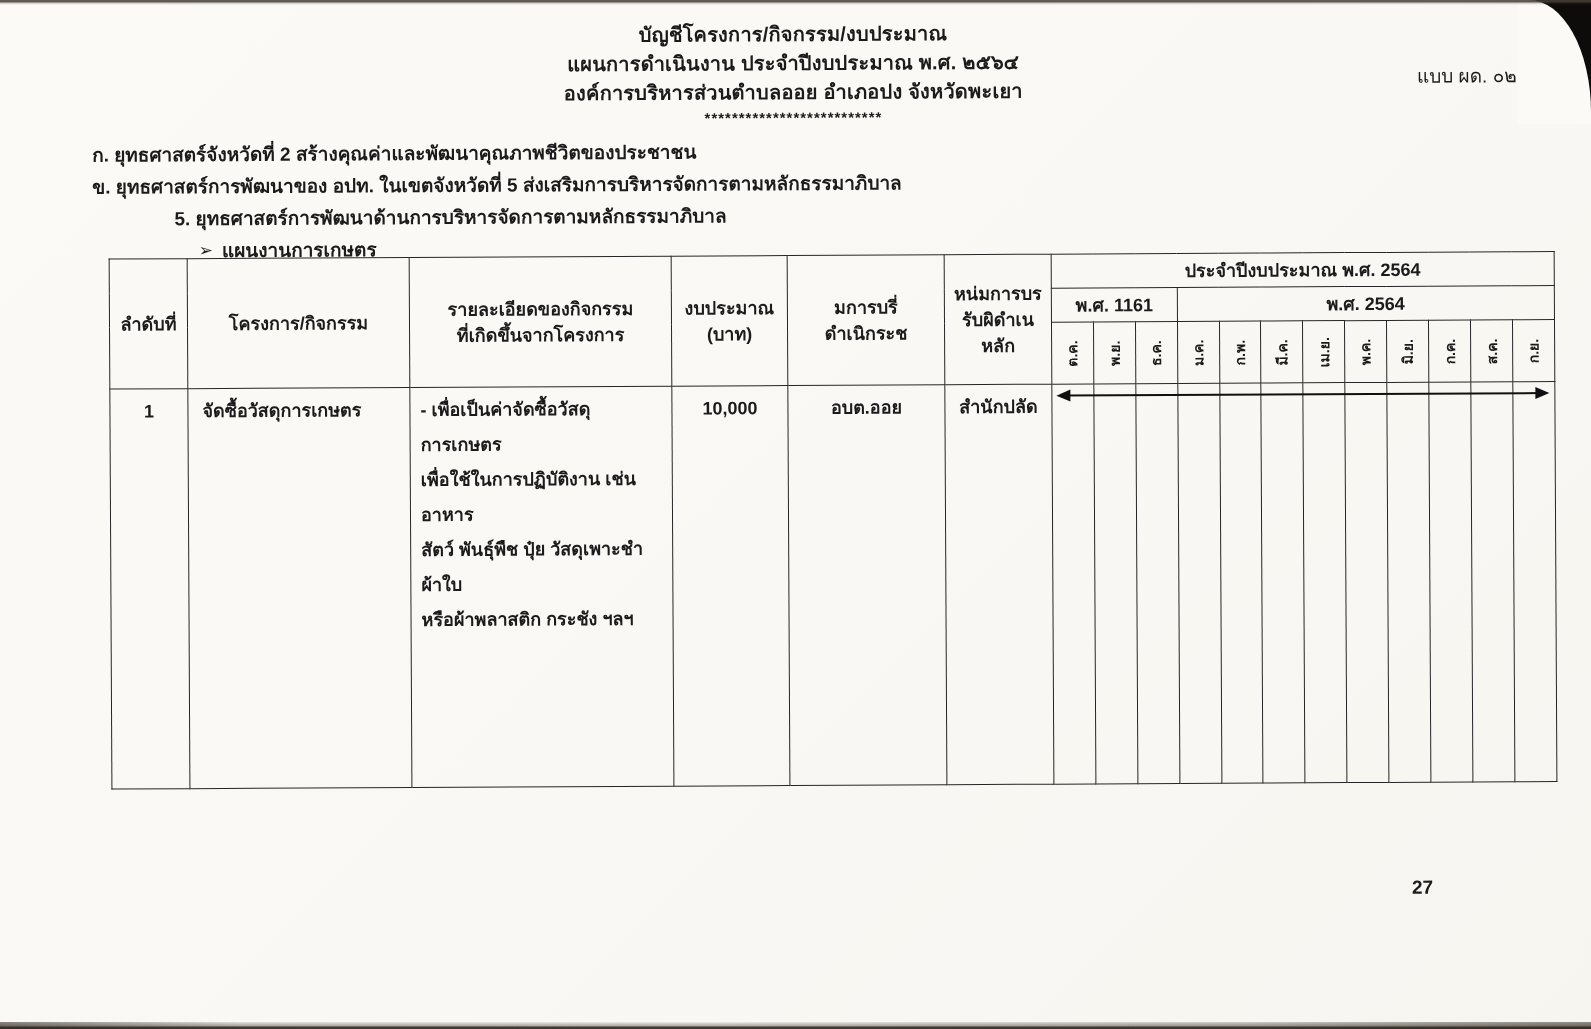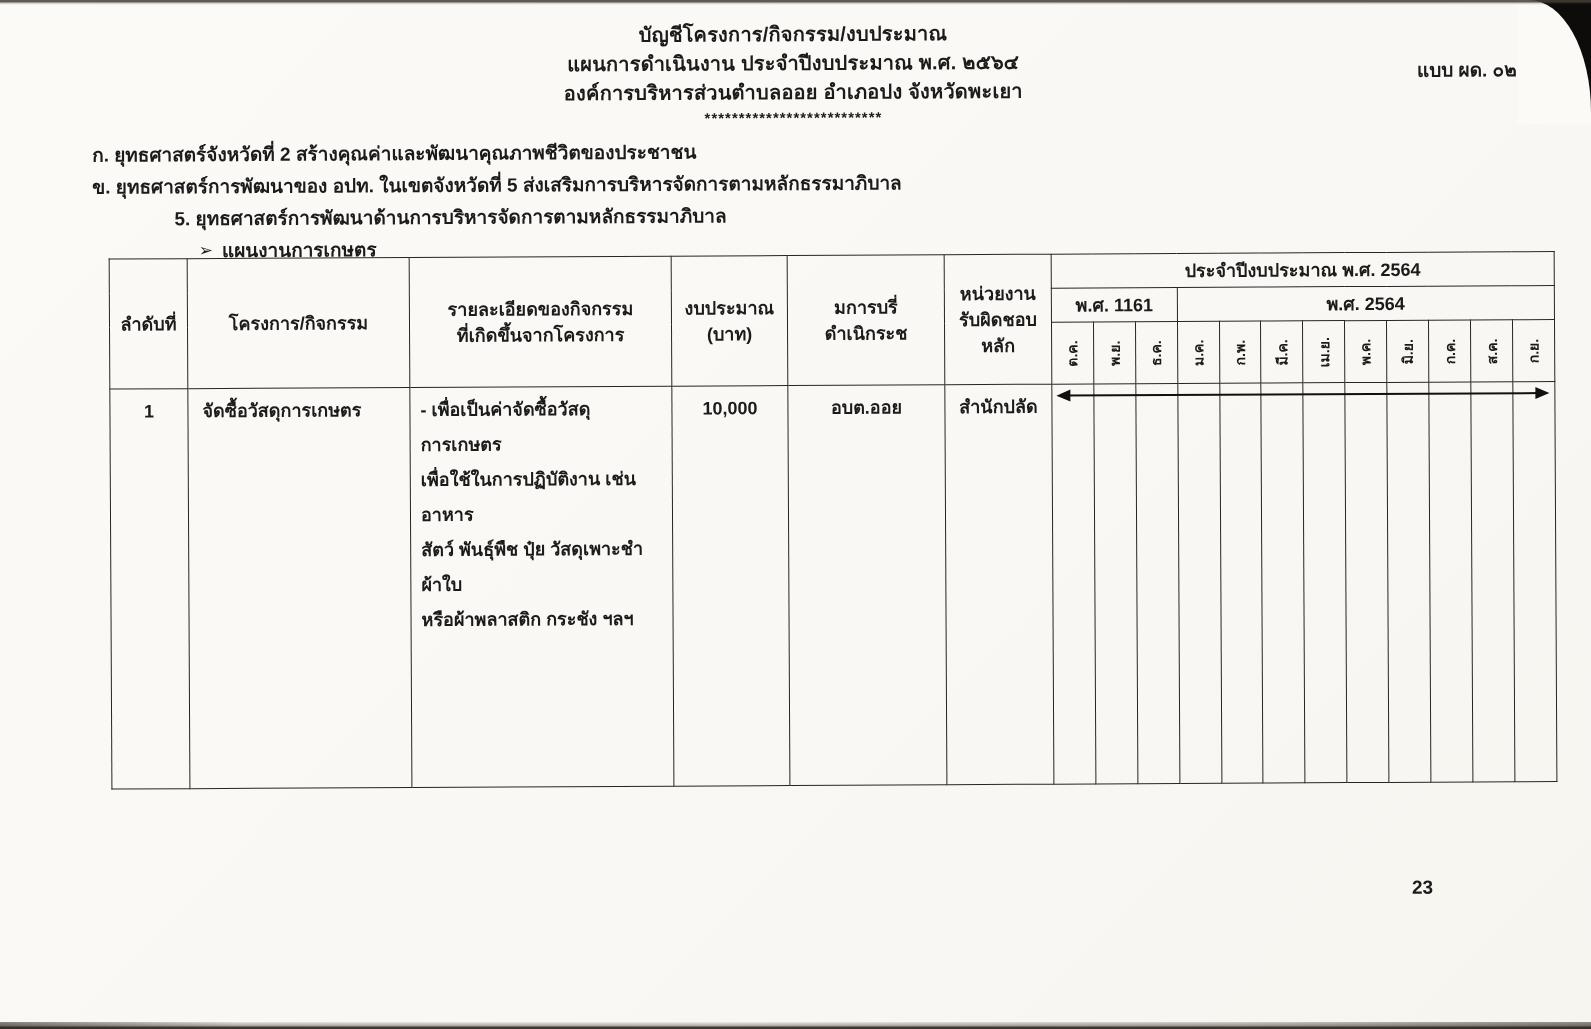--- a/index.html
+++ b/index.html
@@ -34,21 +34,21 @@
     position:absolute; bottom:0; left:0; width:100%; height:7px; z-index:5;
     background:
       linear-gradient(to top, rgba(45,38,31,0.9) 0 2px, rgba(45,38,31,0.35) 3px, rgba(45,38,31,0) 100%),
       linear-gradient(to right, rgba(45,38,31,0.55), rgba(45,38,31,0.1) 15%, rgba(45,38,31,0.05) 45%, rgba(45,38,31,0.2) 78%, rgba(45,38,31,0.5) 100%);
   }
 
   
   .doc-header { position:absolute; top:20px; left:0; width:100%; text-align:center; font-weight:bold; }
   .doc-header .line { font-size:20px; line-height:29px; letter-spacing:0.2px; }
   .doc-header .stars { font-size:15px; line-height:18px; letter-spacing:1px; margin-top:2px; }
-  .form-code { position:absolute; top:58px; right:72px; font-size:19px; font-weight:bold; }
+  .form-code { position:absolute; top:64px; right:72px; font-size:19px; font-weight:normal; }
 
   
   .strategies { position:absolute; top:136px; left:94px; font-size:19px; font-weight:bold; }
   .strategies .s-line { line-height:32px; }
   .strategies .indent-1 { padding-left:82px; }
   .strategies .indent-2 { padding-left:106px; }
   .plan-arrow { font-size:17px; margin-right:9px; position:relative; top:-1px; }
 
   
   .table-wrap { position:absolute; top:255px; left:110px; width:1447px; }
@@ -139,22 +139,22 @@
           </td>
           <td rowspan="3" class="head-left">
             <div>งบประมาณ</div>
             <div>(บาท)</div>
           </td>
           <td rowspan="3" class="head-left">
             <div>มการบรี่</div>
             <div>ดำเนิกระช</div>
           </td>
           <td rowspan="3" class="head-left">
-            <div>หน่วยงาน</div>
-            <div>รับผิดชอบ</div>
+            <div>หน่มการบร</div>
+            <div>รับผิดำเน</div>
             <div>หลัก</div>
           </td>
           <td colspan="12">ประจำปีงบประมาณ พ.ศ. 2564</td>
         </tr>
         <tr class="hrow2">
           <td colspan="3">พ.ศ. 1161</td>
           <td colspan="9">พ.ศ. 2564</td>
         </tr>
         <tr class="hrow3">
           <td><span class="vtext">ต.ค.</span></td>
@@ -197,19 +197,19 @@
         </tr>
       </tbody>
         </table>
       <div class="gantt-arrow">
         <span class="ah left"></span>
         <span class="shaft"></span>
         <span class="ah right"></span>
       </div>
     </div>
 
-    <div class="page-number">23</div>
+    <div class="page-number">27</div>
   </div>
 
   <div class="scan-corner">
     <div class="scan-corner-paper"></div>
   </div>
 </div>
 
 </body></html>

